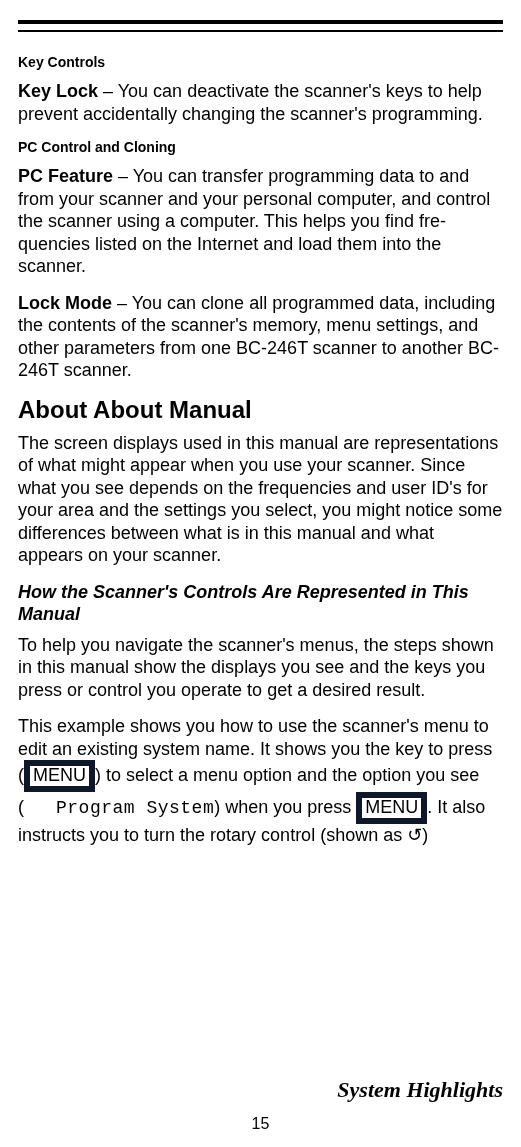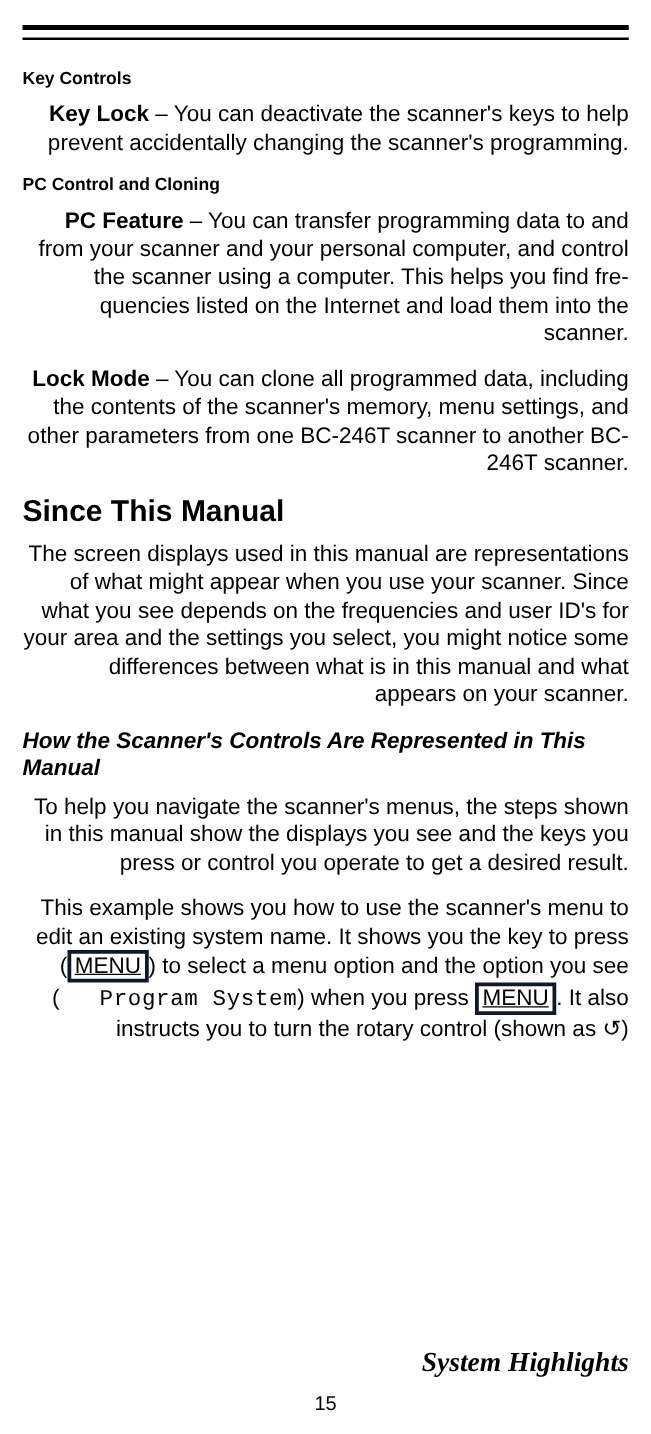--- a/index.html
+++ b/index.html
@@ -8,31 +8,30 @@
     font-family: Arial, Helvetica, sans-serif;
     color: #000;
     width: 521px;
     height: 1147px;
     position: relative;
     padding: 20px 18px 0 18px;
   }
   .rule-thick { border-top: 4px solid #000; margin-bottom: 6px; }
   .rule-thin  { border-top: 2px solid #000; margin-bottom: 22px; }
   .h4 { font-size: 14px; font-weight: bold; margin-bottom: 10px; }
-  .p  { font-size: 18px; line-height: 1.25; margin-bottom: 14px; text-align: right; }
+  .p  { font-size: 18px; line-height: 1.25; margin-bottom: 14px; }
   .b  { font-weight: bold; }
   .h2 { font-size: 24px; font-weight: bold; margin: 6px 0 8px 0; }
   .h3 { font-size: 18px; font-weight: bold; font-style: italic; line-height: 1.25; margin: 6px 0 8px 0; }
   .key {
     display: inline-block;
-    border: 3px solid #0f172a;
+    border: 6px solid #0f172a;
     padding: 0 3px;
     line-height: 1.1;
     vertical-align: baseline;
-    text-decoration: underline;
   }
   .mono { font-family: "Courier New", monospace; letter-spacing: 0.5px; margin-left: 32px; }
   .footer-title {
     position: absolute;
     right: 18px;
     bottom: 44px;
     font-family: "Times New Roman", serif;
     font-weight: bold;
     font-style: italic;
     font-size: 22px;
@@ -57,21 +56,21 @@
 </p>
 
 <div class="h4">PC Control and Cloning</div>
 <p class="p">
   <span class="b">PC Feature</span><span> – You can transfer programming data to and from your scanner and your personal computer, and con­trol the scanner using a computer. This helps you find fre­quencies listed on the Internet and load them into the scanner.</span>
 </p>
 <p class="p">
   <span class="b">Lock Mode</span><span> – You can clone all programmed data, including the contents of the scanner's memory, menu settings, and other parameters from one BC-246T scanner to another BC-246T scanner.</span>
 </p>
 
-<div class="h2">Since This Manual</div>
+<div class="h2">About About Manual</div>
 <p class="p">The screen displays used in this manual are representations of what might appear when you use your scanner. Since what you see depends on the frequencies and user ID's for your area and the settings you select, you might notice some differences between what is in this manual and what appears on your scanner.</p>
 
 <div class="h3">How the Scanner's Controls Are Represented in This Manual</div>
 <p class="p">To help you navigate the scanner's menus, the steps shown in this manual show the displays you see and the keys you press or control you operate to get a desired result.</p>
 <p class="p">
   <span>This example shows you how to use the scanner's menu to edit an existing system name. It shows you the key to press (</span><span class="key">MENU</span><span>) to select a menu option and the option you see (</span><span class="mono">Program System</span><span>) when you press </span><span class="key">MENU</span><span>. It also instructs you to turn the rotary control (shown as </span><span>↺</span><span>)</span>
 </p>
 
 <div class="footer-title">System Highlights</div>
 <div class="page-num">15</div>

